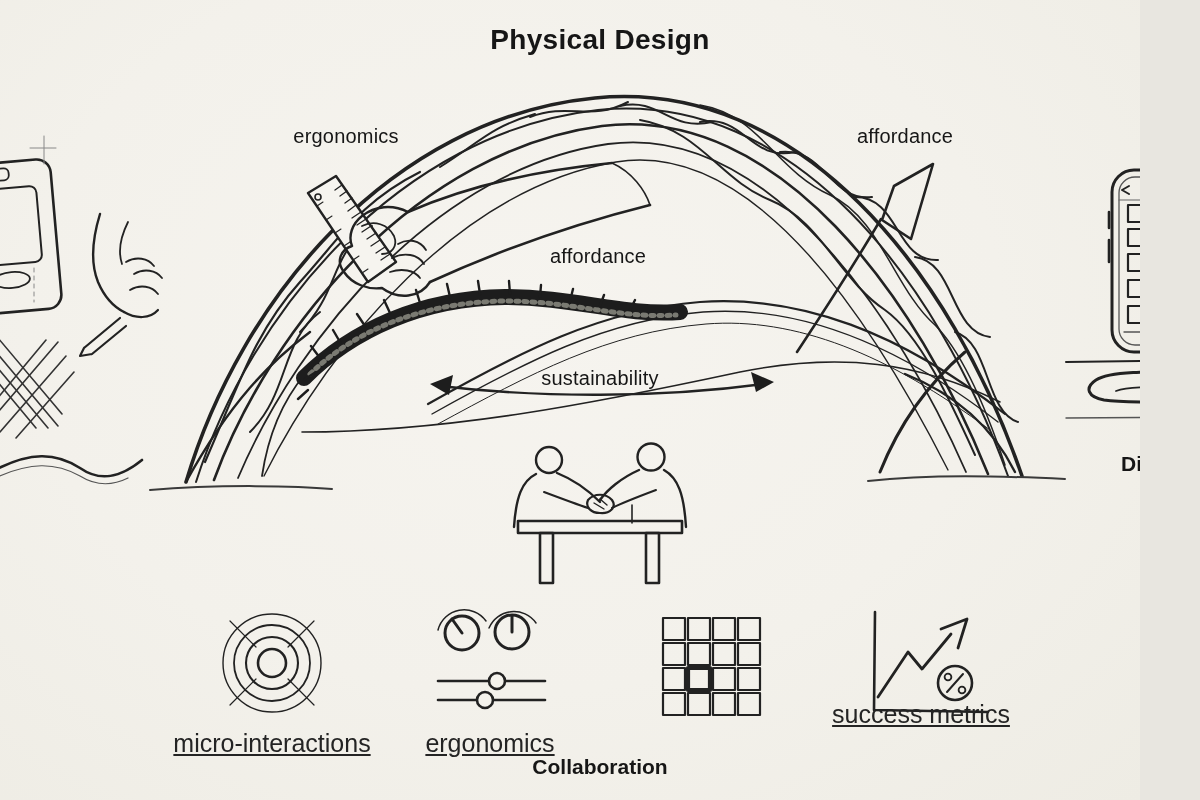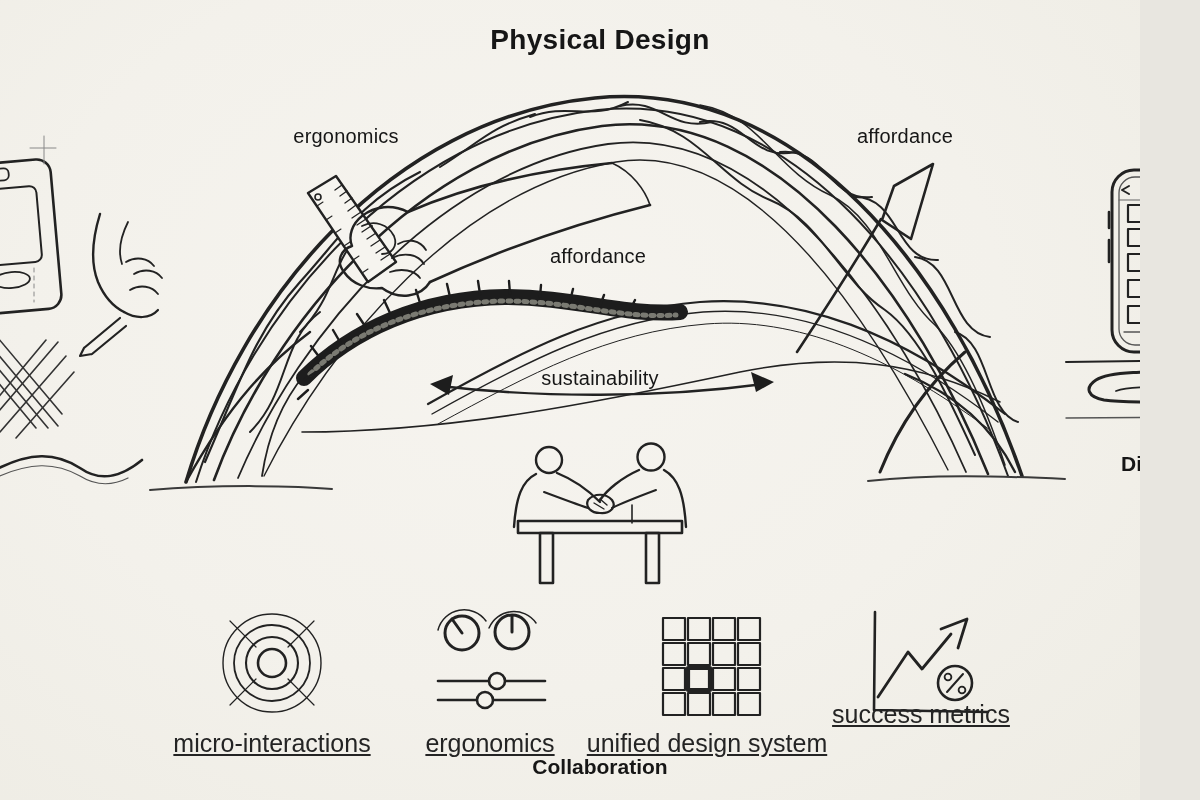--- a/index.html
+++ b/index.html
@@ -233,19 +233,18 @@
 <div class="label arch-label centered" style="left:598px;top:245px;">affordance</div>
 
 <div class="label arch-label centered" style="left:600px;top:367px;">sustainability</div>
 
 <div class="label digital-label" style="left:1121px;top:452px;">Digital UX</div>
 
 <div class="label principle-label centered" style="left:272px;top:729px;">micro-interactions</div>
 
 <div class="label principle-label centered" style="left:490px;top:729px;">ergonomics</div>
 
-<div class="label principle-label centered" style="left:707px;top:729px;">unified design system</div>
 
 <div class="label principle-label centered" style="left:921px;top:700px;">success metrics</div>
 
 <div class="label collab-label centered" style="left:600px;top:755px;">Collaboration</div>
 
 </div>
 
 </body></html>

